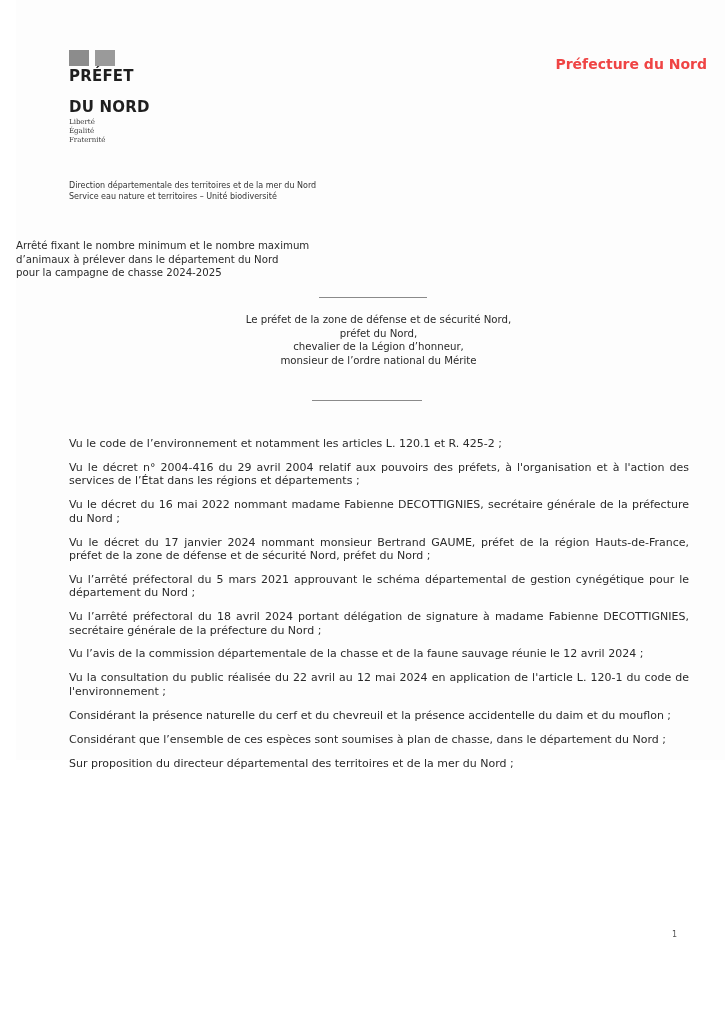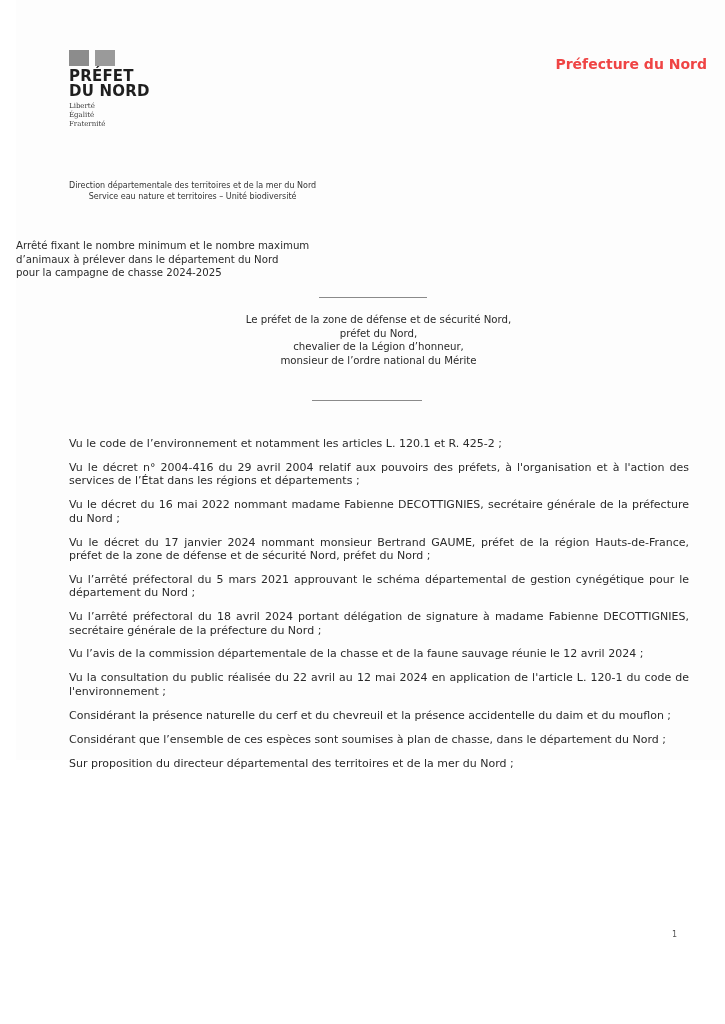--- a/index.html
+++ b/index.html
@@ -11,21 +11,21 @@
   .marianne { display: flex; gap: 6px; width: 46px; height: 16px; }
   .marianne .blk { width: 20px; height: 16px; background: #8c8c8c; }
   .marianne .blk.r { background: #9a9a9a; }
   .logo-title { font-family: "DejaVu Sans", sans-serif; font-weight: bold; font-size: 15px;
                 line-height: 15px; color: #1f1f1f; margin-top: 3px; letter-spacing: 0.2px; }
   .motto { font-family: "DejaVu Serif", serif; font-size: 7px; line-height: 9px;
            color: #3a3a3a; margin-top: 3px; }
 
   .prefecture { position: absolute; right: 34px; top: 56px; font-weight: bold; font-size: 14px; color: #ef4444; }
 
-  .service { position: absolute; left: 53px; top: 180px; font-size: 8px; line-height: 11px; color: #333; text-align: center; }
+  .service { position: absolute; left: 53px; top: 180px; font-size: 8px; line-height: 11px; color: #333; }
 
   .title { position: absolute; left: 0; width: 725px; top: 239px; 
            font-size: 10.2px; line-height: 13.5px; color: #2a2a2a; }
   .rule { position: absolute; height: 1px; background: #8a8a8a; }
   .rule.r1 { left: 303px; width: 108px; top: 297px; }
   .rule.r2 { left: 296px; width: 110px; top: 400px; }
 
   .authority { position: absolute; left: 0; width: 725px; top: 313px; text-align: center;
                font-size: 10.2px; line-height: 13.5px; color: #2a2a2a; }
 
@@ -38,21 +38,21 @@
 <body>
 
 <div class="page">
 
   <div class="logo">
     <div class="marianne">
       <div class="blk"></div>
       <div class="blk r"></div>
     </div>
     <div class="logo-title">PRÉFET</div>
-    <div class="logo-title" style="margin-top:0">DU NORD</div>
+    <div class="logo-title" style="margin-top:16px">DU NORD</div>
     <div class="motto">
       <div>Liberté</div>
       <div>Égalité</div>
       <div>Fraternité</div>
     </div>
   </div>
 
   <div class="prefecture">Préfecture du Nord</div>
 
   <div class="service">

